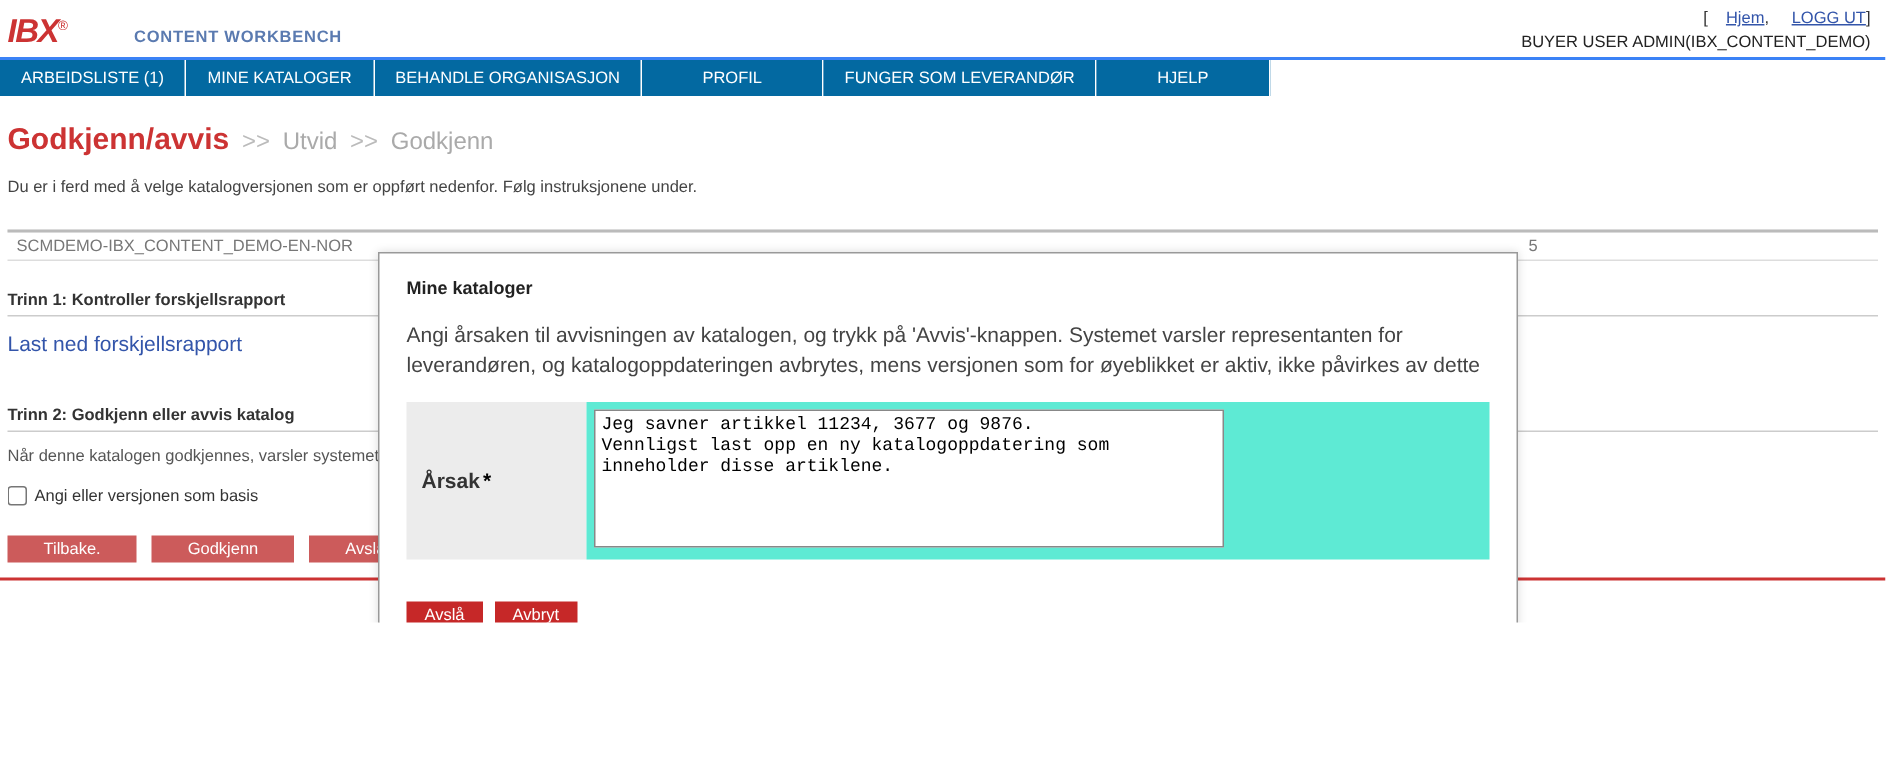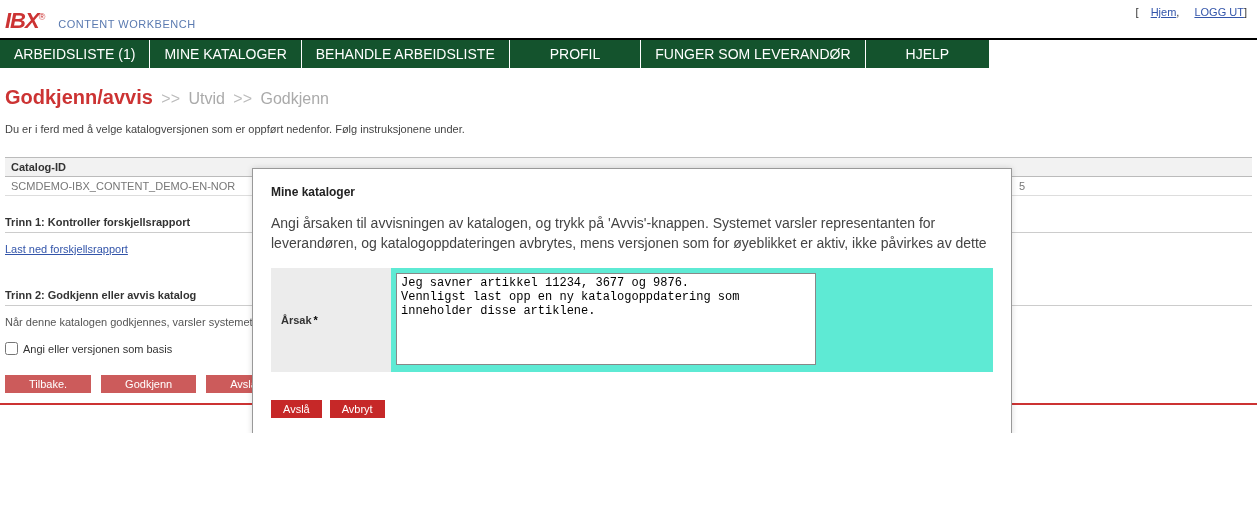--- a/index.html
+++ b/index.html
@@ -7,39 +7,40 @@
     font-family: Arial, Helvetica, sans-serif;
     font-size: 11px;
     color: #333;
     background: #fff;
     width: 1257px;
     position: relative;
   }
   .header {
     display: flex;
     padding: 8px 5px 4px 5px;
-    border-bottom: 2px solid #000000;
+    border-bottom: 2px solid #3b82f6;
     position: relative;
   }
   .logo-area { display: flex; align-items: baseline; }
   .logo-text {
     font-family: Arial, sans-serif;
     font-weight: bold;
     font-style: italic;
     font-size: 22px;
     color: #c33;
     letter-spacing: -1px;
     margin-right: 14px;
   }
   .logo-text .tm { font-size: 9px; font-style: normal; font-weight: normal; vertical-align: super; }
   .app-title {
     font-size: 11px;
-    font-weight: normal;
+    font-weight: bold;
     color: #5a7ab0;
     letter-spacing: 0.5px;
+    margin-left: 31px;
   }
   .top-right {
     position: absolute;
     top: 6px;
     right: 10px;
     text-align: right;
     font-size: 11px;
     color: #333;
   }
   .top-right a {
@@ -47,23 +48,23 @@
     text-decoration: underline;
     cursor: pointer;
     margin-left: 12px;
   }
   .user-line { margin-top: 4px; font-weight: normal; color: #222; }
   .nav {
     display: flex;
     background: #fff;
   }
   .nav-item {
-    background: #14532d;
+    background: #0369a1;
     color: #fff;
-    font-size: 14px;
+    font-size: 11px;
     padding: 6px 14px;
     border-right: 1px solid #fff;
     cursor: pointer;
     white-space: nowrap;
   }
   .content {
     padding: 10px 5px 0 5px;
   }
   .breadcrumb {
     font-size: 16px;
@@ -102,23 +103,22 @@
   .col-ver { flex: 1; }
   .section-title {
     font-weight: bold;
     font-size: 11px;
     margin: 20px 0 4px 0;
     color: #333;
   }
   .section-hr { border: none; border-top: 1px solid #ccc; margin-bottom: 10px; }
   .link {
     color: #3355aa;
-    text-decoration: underline;
-    cursor: pointer;
-    font-size: 11px;
+    cursor: pointer;
+    font-size: 14px;
   }
   .sub-text {
     font-size: 11px;
     color: #555;
     margin: 6px 0 14px 0;
   }
   .checkbox-row { display: flex; align-items: center; gap: 5px; margin-bottom: 20px; }
   .checkbox-row input { width: 13px; height: 13px; }
   .btn-row { display: flex; gap: 10px; margin-bottom: 10px; }
   .btn {
@@ -165,21 +165,21 @@
     display: flex;
     gap: 0;
     margin-bottom: 28px;
   }
   .modal-label-cell {
     width: 120px;
     background: #ececec;
     display: flex;
     align-items: center;
     padding: 0 10px;
-    font-size: 11px;
+    font-size: 14px;
     font-weight: bold;
     color: #333;
   }
   .modal-label-cell .req { color: #000; margin-left: 2px; }
   .modal-textarea-wrap {
     flex: 1;
     padding: 5px;
     background: #5eead4;
   }
   .modal textarea {
@@ -205,47 +205,47 @@
 </head>
 <body>
 
 <div class="header">
   <div class="logo-area">
     <span class="logo-text"><span>IBX</span><span class="tm">®</span></span>
     <span class="app-title">CONTENT WORKBENCH</span>
   </div>
   <div class="top-right">
     <span>[</span><a>Hjem</a><span>, </span><a>LOGG UT</a><span>]</span>
+    <div class="user-line">BUYER USER ADMIN(IBX_CONTENT_DEMO)</div>
   </div>
 </div>
 
 <div class="nav">
   <div class="nav-item">ARBEIDSLISTE (1)</div>
   <div class="nav-item">MINE KATALOGER</div>
-  <div class="nav-item">BEHANDLE ARBEIDSLISTE</div>
+  <div class="nav-item">BEHANDLE ORGANISASJON</div>
   <div class="nav-item" style="padding:6px 40px">PROFIL</div>
   <div class="nav-item">FUNGER SOM LEVERANDØR</div>
   <div class="nav-item" style="padding:6px 40px">HJELP</div>
 </div>
 
 <div class="content">
 
   <div class="breadcrumb">
     <span class="cur">Godkjenn/avvis</span>
     <span class="sep">&gt;&gt;</span>
     <span class="step">Utvid</span>
     <span class="sep">&gt;&gt;</span>
     <span class="step">Godkjenn</span>
   </div>
 
   <div class="instr">Du er i ferd med å velge katalogversjonen som er oppført nedenfor. Følg instruksjonene under.</div>
 
   <div>
     <div class="catalog-row">
-      <div class="catalog-cell-h col-id">Catalog-ID</div>
     </div>
     <div class="catalog-row2">
       <div class="catalog-cell col-id">SCMDEMO-IBX_CONTENT_DEMO-EN-NOR</div>
       <div class="catalog-cell col-ver">5</div>
     </div>
   </div>
 
   <div class="section-title">Trinn 1: Kontroller forskjellsrapport</div>
   <hr class="section-hr">
   <a class="link">Last ned forskjellsrapport</a>

